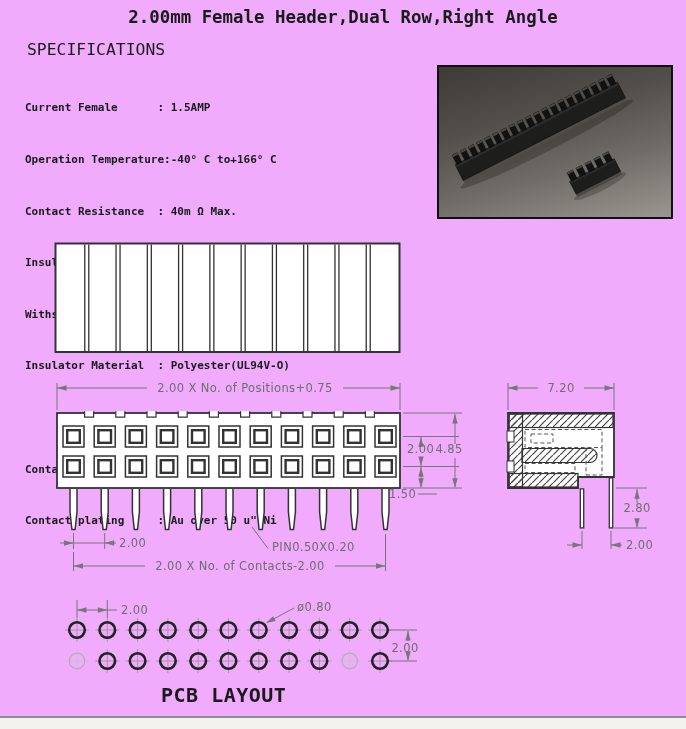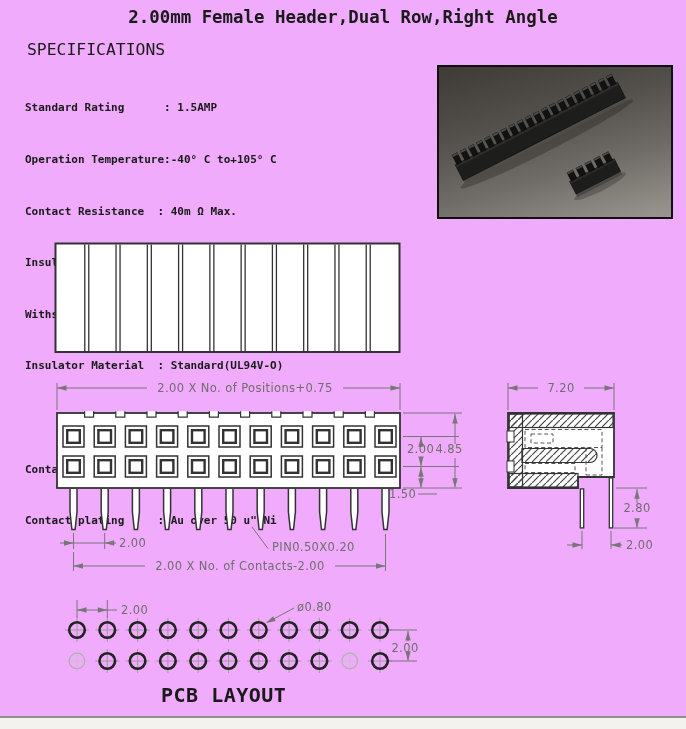--- a/index.html
+++ b/index.html
@@ -24,26 +24,26 @@
 </head>
 <body>
 
 <div class="page">
 
   <div class="title">2.00mm Female Header,Dual Row,Right Angle</div>
 
   <div class="spec-heading">SPECIFICATIONS</div>
 
   <div class="spec-list">
-    <div>Standard Rating      : 1.5AMP</div>
-    <div>Operation Temperature:-40° C to+105° C</div>
+    <div>Current Female      : 1.5AMP</div>
+    <div>Operation Temperature:-40° C to+166° C</div>
     <div>Contact Resistance  : 40m Ω Max.</div>
     <div>Insulation Resistance: 1000M Ω Min.</div>
     <div>Withstanding Voltage : AC 500V</div>
-    <div>Insulator Material  : Standard(UL94V-O)</div>
+    <div>Insulator Material  : Polyester(UL94V-O)</div>
     <div>                      Standard: Nylon-66</div>
     <div>Contact Material    : Phosphor Bronze</div>
     <div>Contact plating     : Au over 50 u" Ni</div>
   </div>
 
   <div class="photo">
     <svg viewBox="0 0 232 150">
       <g id="photo-g">
           <g transform="translate(24,113) rotate(-27)">
             <ellipse cx="91" cy="6" rx="97" ry="7" fill="rgba(0,0,0,0.22)"></ellipse>

